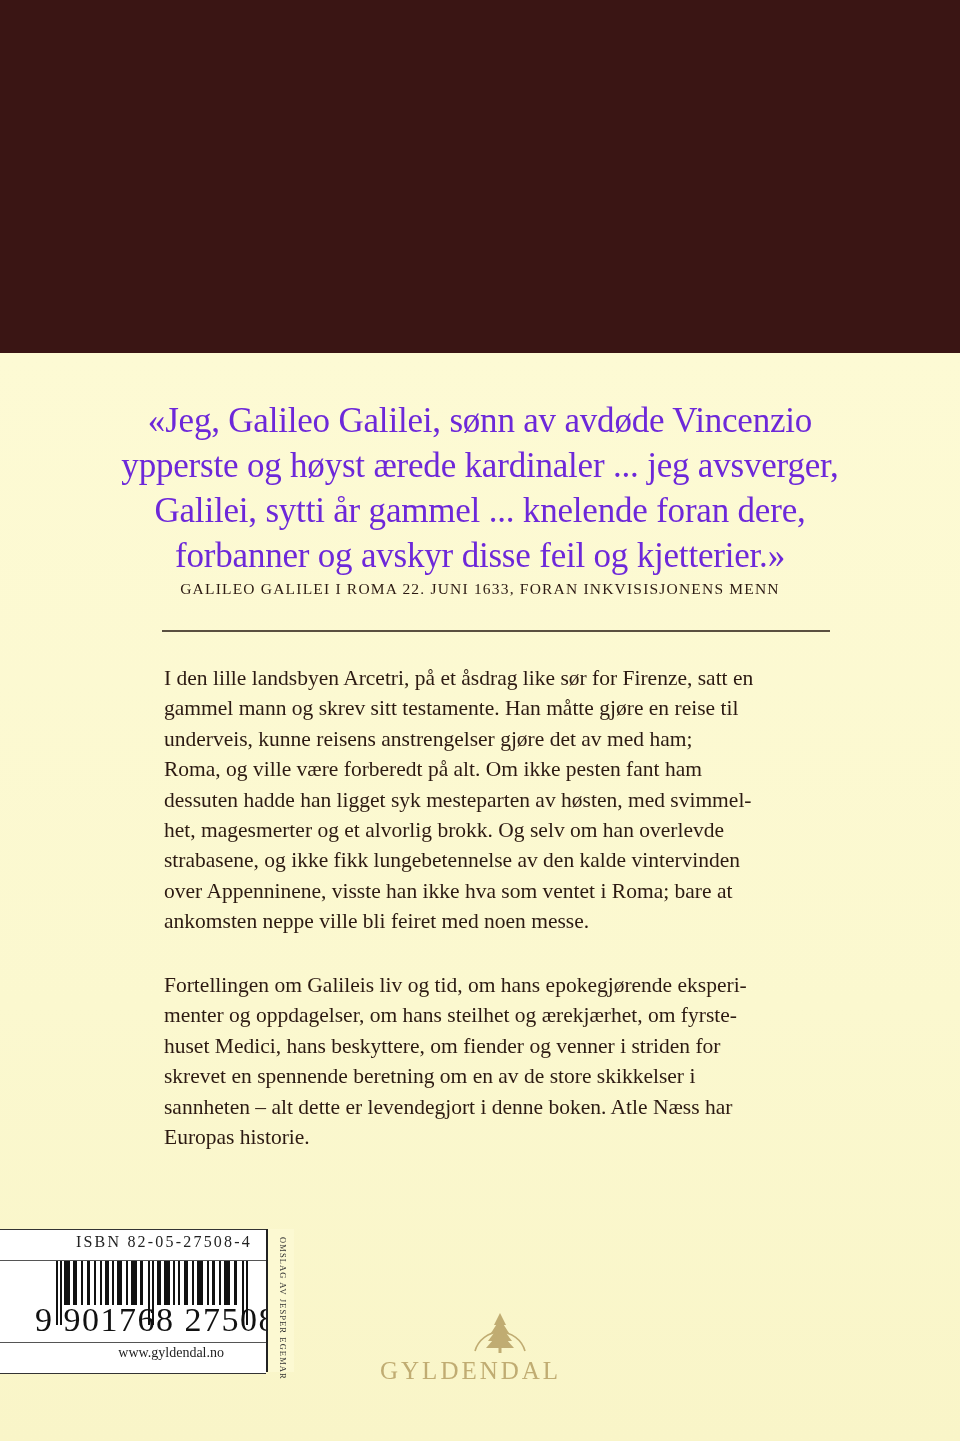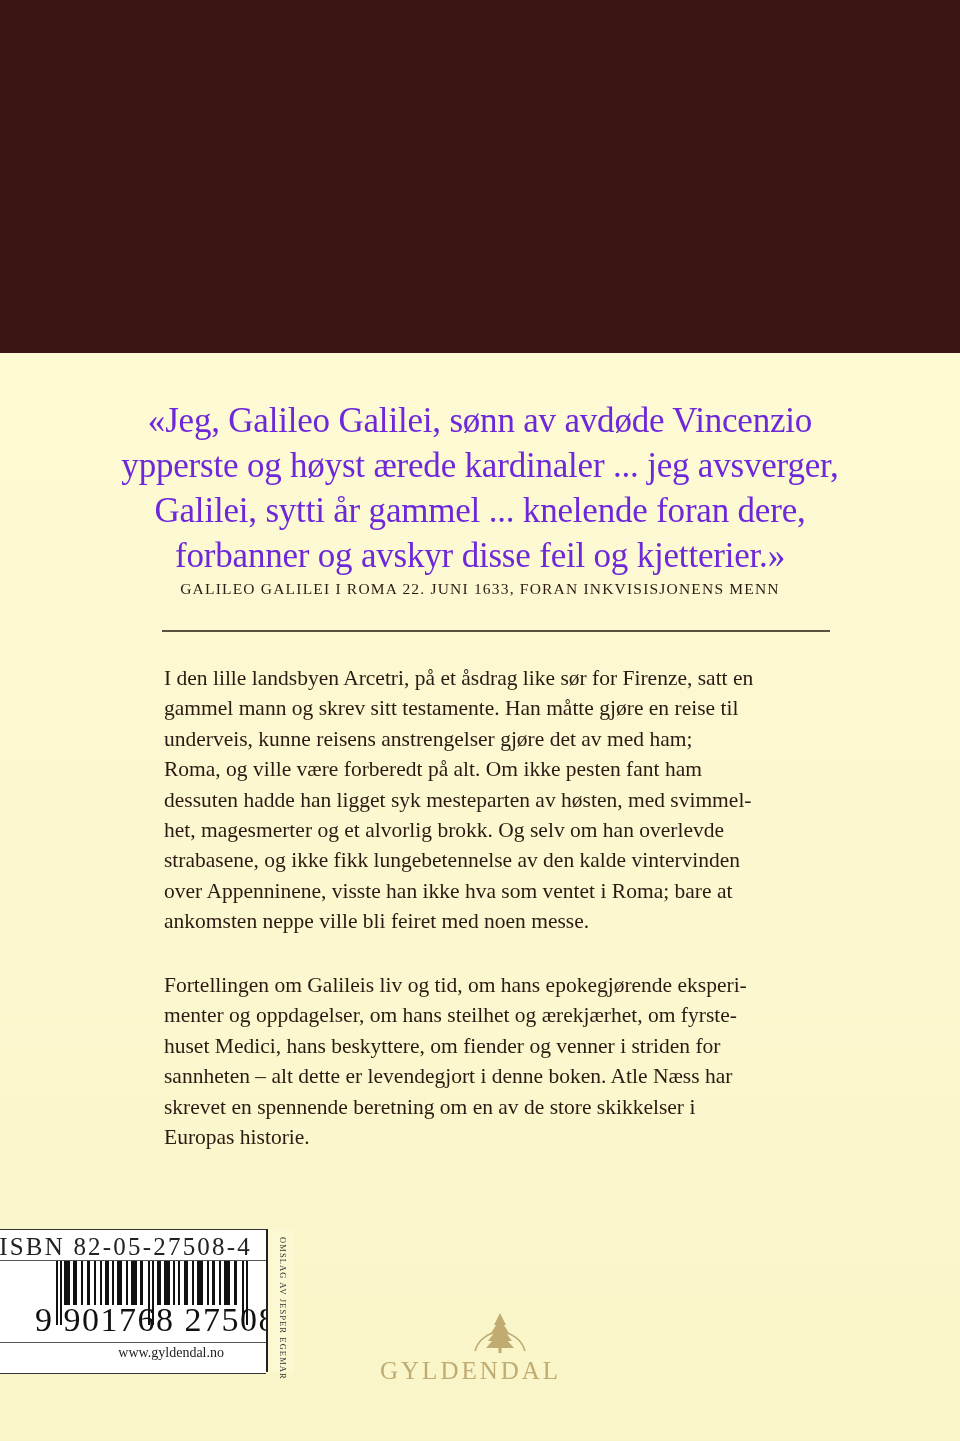--- a/index.html
+++ b/index.html
@@ -39,21 +39,21 @@
     .body-text div { white-space: nowrap; }
     .p1 { top: 663px; }
     .p2 { top: 970px; }
 
     .barcode-box {
       position: absolute; left: 0; top: 1229px; width: 266px; height: 143px;
       background: #ffffff;
       border-top: 1px solid #333; border-bottom: 1px solid #333;
     }
     .isbn {
-      position: absolute; right: 14px; top: 3px; font-size: 25px; letter-spacing: 2.2px;
+      position: absolute; right: 14px; top: 3px; font-size: 16px; letter-spacing: 2.2px;
       color: #222; white-space: nowrap;
     }
     .isbn-rule {
       position: absolute; left: 0; top: 30px; width: 266px; height: 1px; background: #555;
     }
     .bars {
       position: absolute; left: 56px; top: 31px; width: 196px; height: 64px;
     }
     .ean {
       position: absolute; left: 35px; top: 70px; font-size: 34px; letter-spacing: 1.5px;
@@ -111,22 +111,22 @@
   <div>het, magesmerter og et alvorlig brokk. Og selv om han overlevde</div>
   <div>strabasene, og ikke fikk lungebetennelse av den kalde vintervinden</div>
   <div>over Appenninene, visste han ikke hva som ventet i Roma; bare at</div>
   <div>ankomsten neppe ville bli feiret med noen messe.</div>
 </div>
 
 <div class="body-text p2">
   <div>Fortellingen om Galileis liv og tid, om hans epokegjørende eksperi-</div>
   <div>menter og oppdagelser, om hans steilhet og ærekjærhet, om fyrste-</div>
   <div>huset Medici, hans beskyttere, om fiender og venner i striden for</div>
+  <div>skrevet en spennende beretning om en av de store skikkelser i</div>
   <div>sannheten – alt dette er levendegjort i denne boken. Atle Næss har</div>
-  <div>skrevet en spennende beretning om en av de store skikkelser i</div>
   <div>Europas historie.</div>
 </div>
 
 <div class="barcode-box">
   <div class="isbn">ISBN 82-05-27508-4</div>
   <div class="isbn-rule"></div>
   <svg class="bars" viewBox="0 0 196 64" preserveAspectRatio="none">
     <g fill="#111">
       <rect x="0" y="0" width="2" height="64"></rect>
       <rect x="4" y="0" width="2" height="64"></rect>

